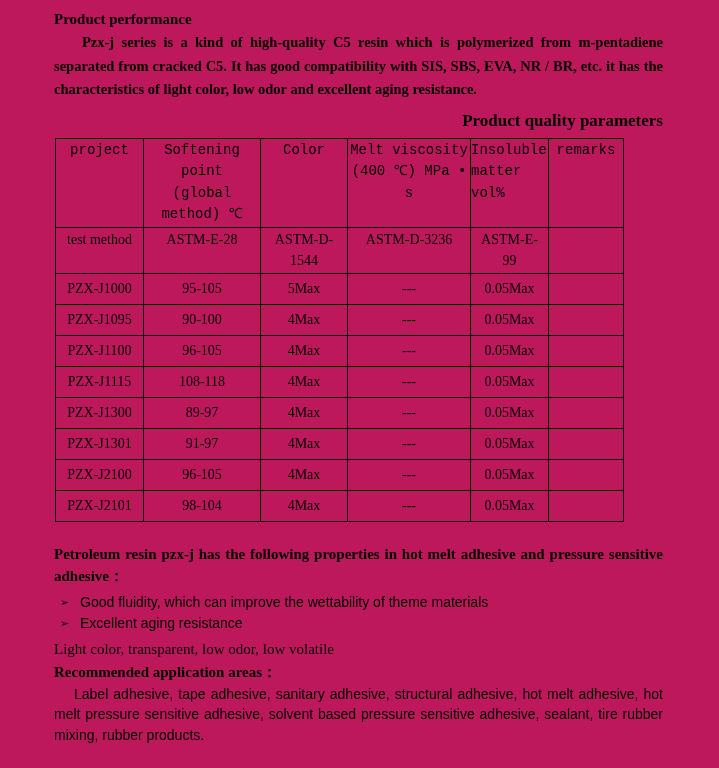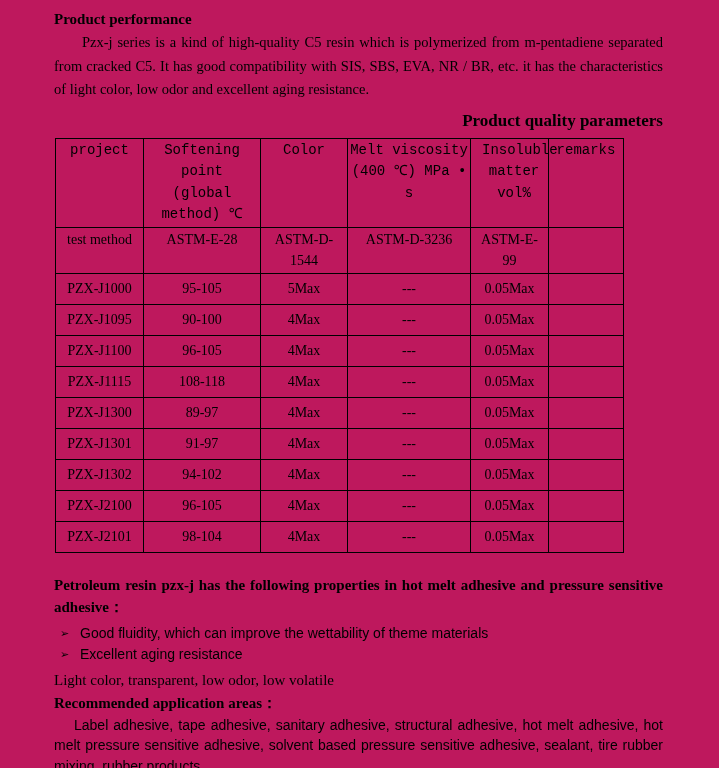--- a/index.html
+++ b/index.html
@@ -20,20 +20,21 @@
     font-size: 15px;
     line-height: 20px;
   }
   .intro {
     font-family: "Liberation Serif", serif;
     font-size: 14.5px;
     line-height: 23.5px;
     text-align: justify;
     text-indent: 28px;
     margin-top: 2px;
+    font-weight: bold;
   }
   .table-title {
     font-family: "Liberation Serif", serif;
     font-weight: bold;
     font-size: 17px;
     line-height: 22px;
     text-align: right;
     margin: 8px 0 6px 0;
   }
   table.params {
@@ -51,21 +52,21 @@
     text-align: center;
     padding: 1px 2px;
   }
   table.params thead th {
     vertical-align: top;
     white-space: pre-line;
     height: 67px;
     line-height: 21.5px;
     font-family: Liberation Mono, monospace;
   }
-  table.params thead th.ta-left { text-align: center; padding-left: 11px; }
+  table.params thead th.ta-left { text-align: left; padding-left: 0; }
   table.params tr.method-row td {
     vertical-align: top;
     white-space: pre-line;
     height: 45px;
     line-height: 21.5px;
   }
   table.params tbody tr.data-row td {
     height: 31px;
     vertical-align: middle;
   }
@@ -203,28 +204,20 @@
         </tr>
         <tr class="data-row">
           <td>PZX-J1301</td>
           <td>91-97</td>
           <td>4Max</td>
           <td>---</td>
           <td>0.05Max</td>
           <td></td>
         </tr>
         <tr class="data-row">
-          <td>PZX-J1302</td>
-          <td>94-102</td>
-          <td>4Max</td>
-          <td>---</td>
-          <td>0.05Max</td>
-          <td></td>
-        </tr>
-        <tr class="data-row">
           <td>PZX-J2100</td>
           <td>96-105</td>
           <td>4Max</td>
           <td>---</td>
           <td>0.05Max</td>
           <td></td>
         </tr>
         <tr class="data-row">
           <td>PZX-J2101</td>
           <td>98-104</td>

